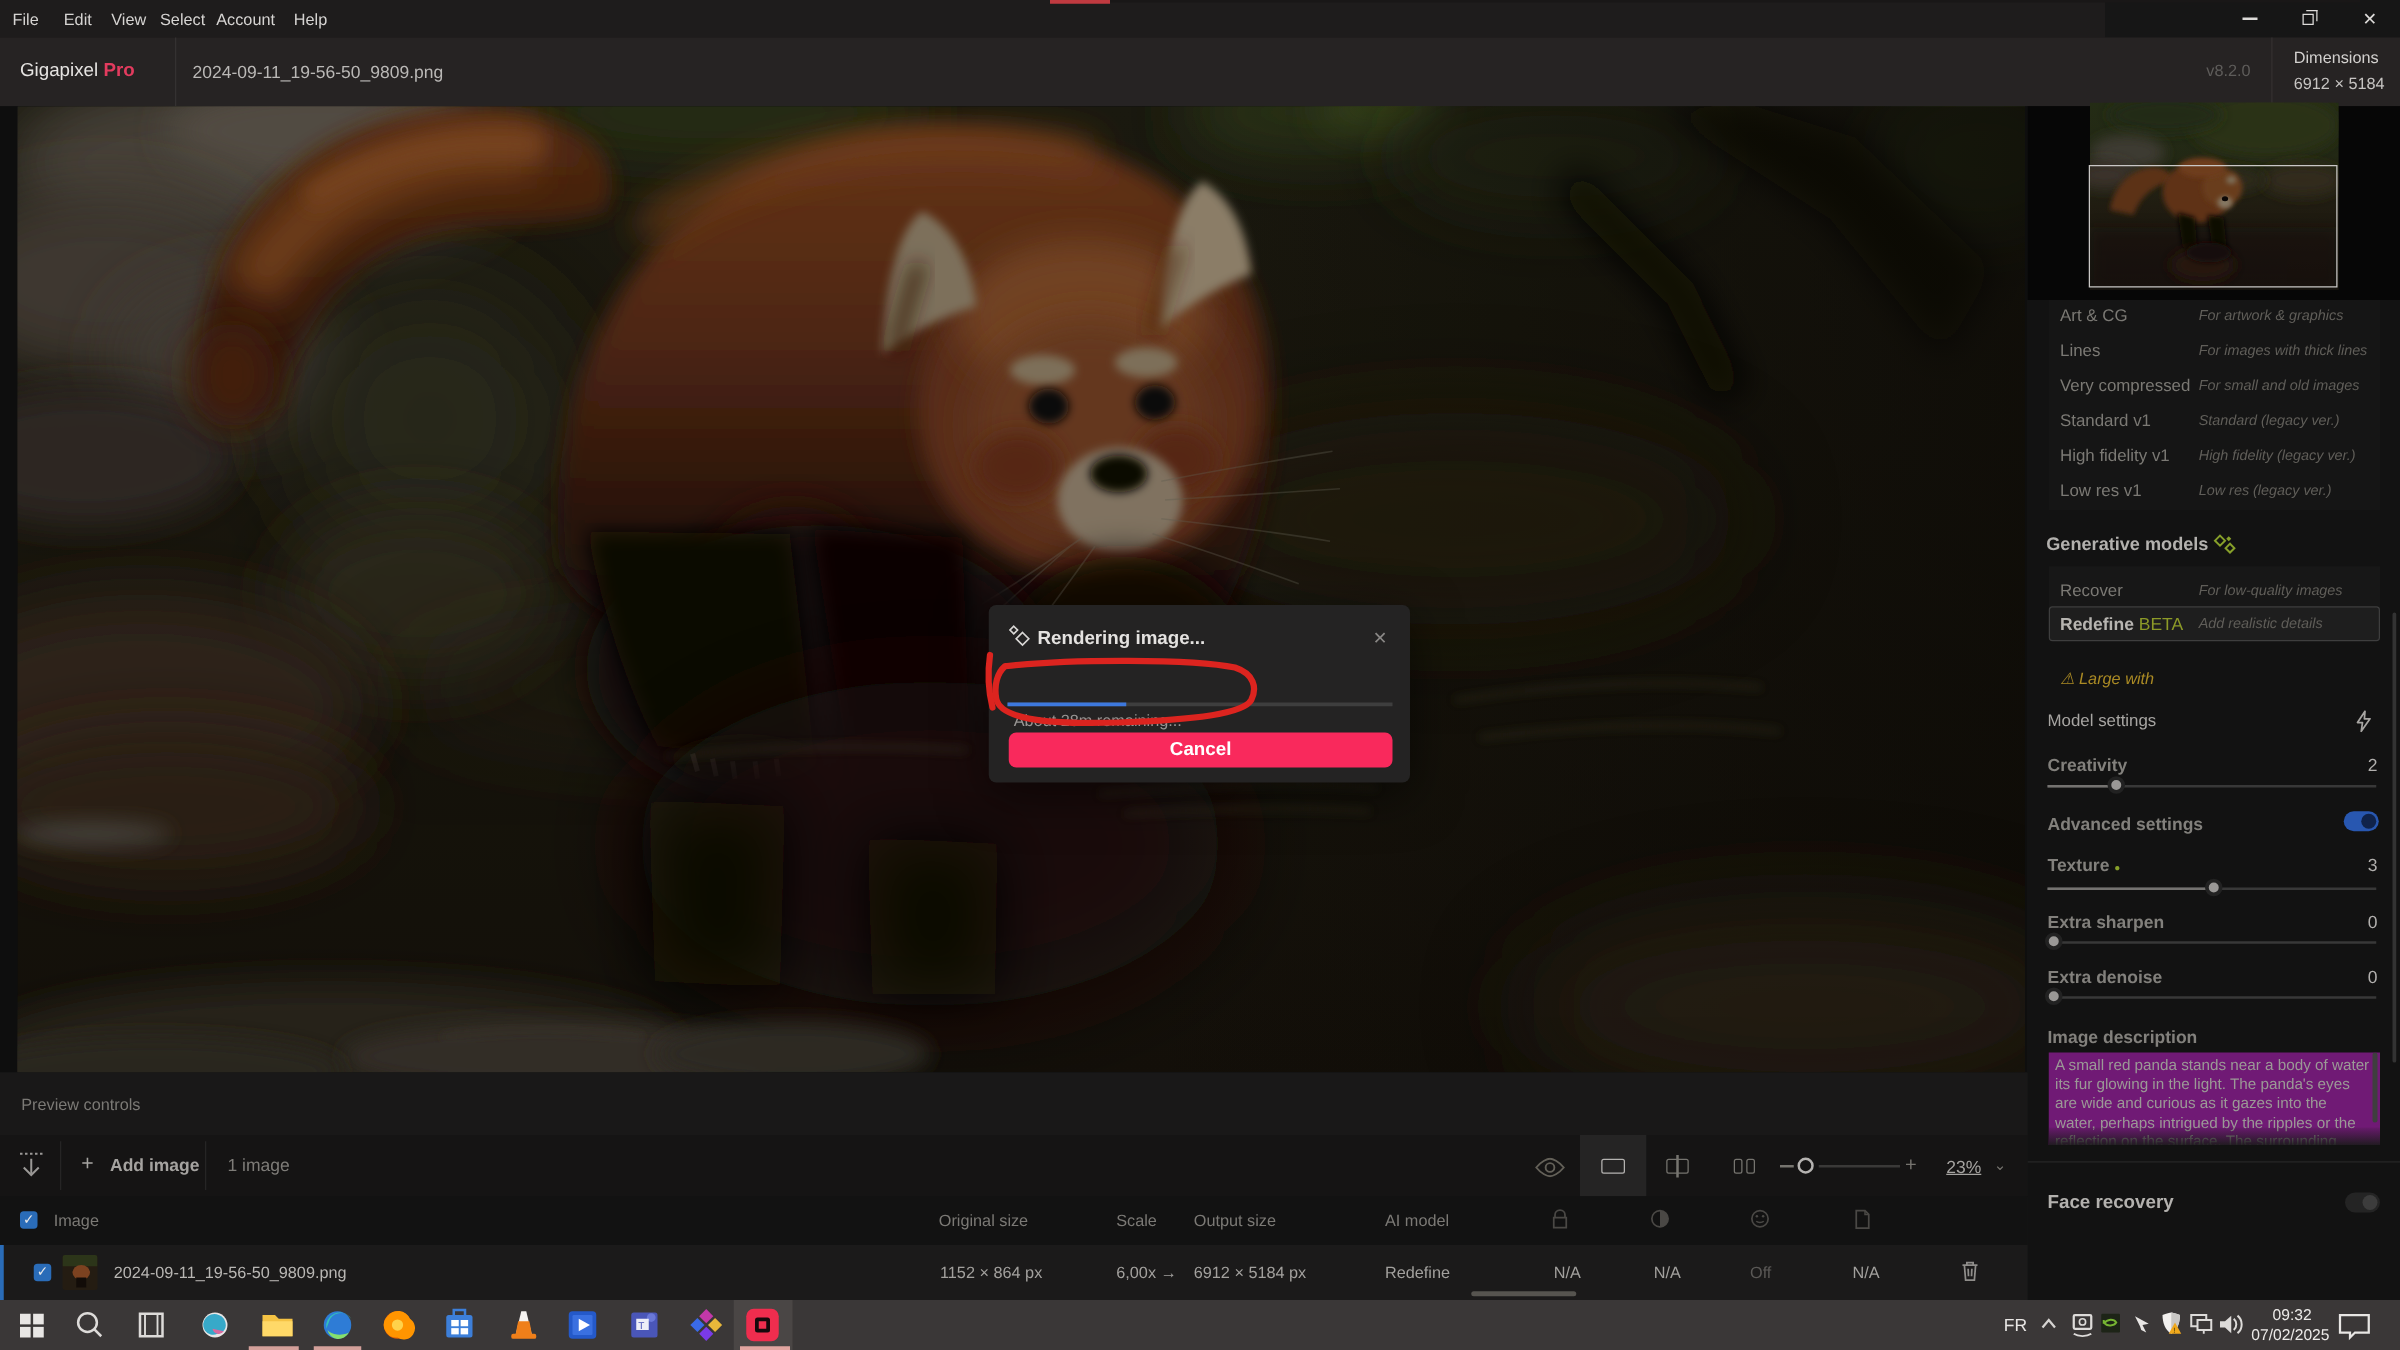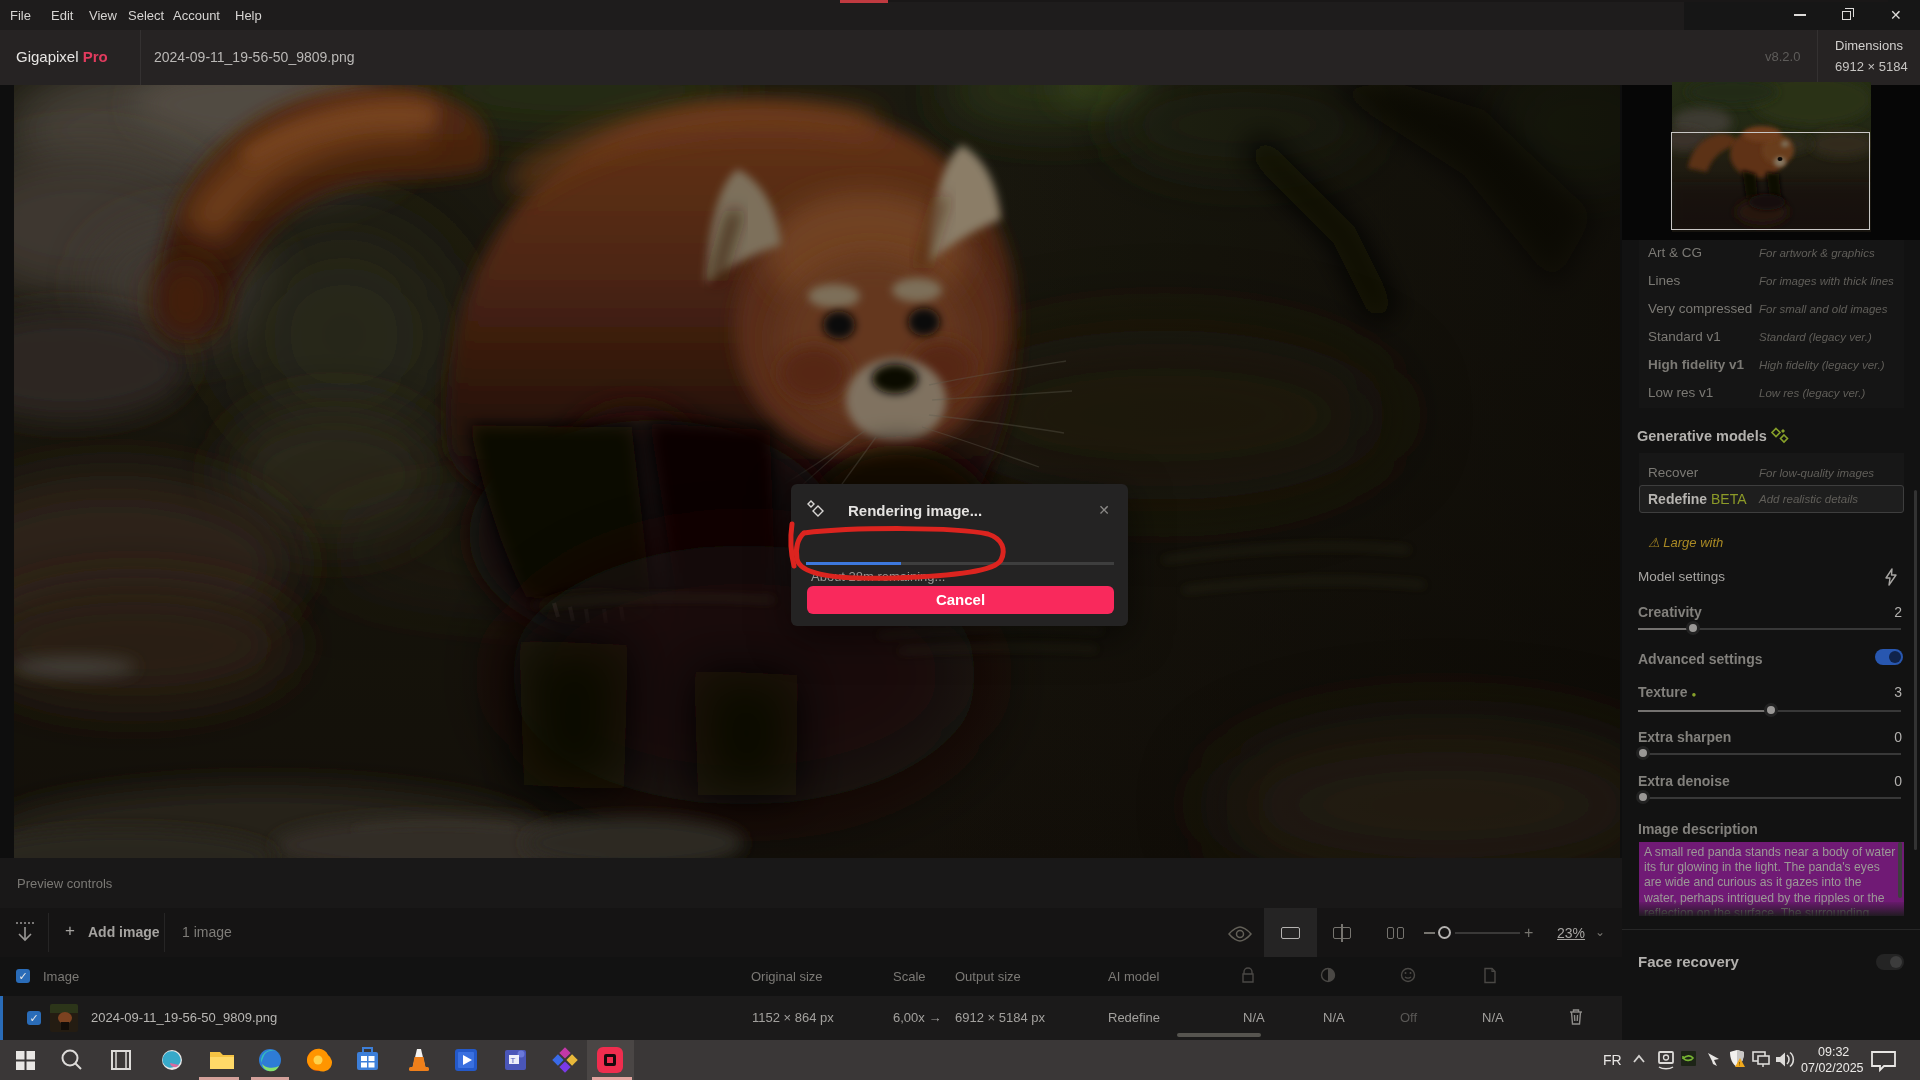--- a/index.html
+++ b/index.html
@@ -278,21 +278,21 @@
 
     <div style="position:absolute;left:17px;top:155px;width:265px;height:168px;background:#151515;"></div>
     <div class="srow-label" style="top:160px;">Art &amp; CG</div>
       <div class="srow-desc" style="top:162px;">For artwork &amp; graphics</div>
     <div class="srow-label" style="top:188px;">Lines</div>
       <div class="srow-desc" style="top:190px;">For images with thick lines</div>
     <div class="srow-label" style="top:216px;">Very compressed</div>
       <div class="srow-desc" style="top:218px;">For small and old images</div>
     <div class="srow-label" style="top:244px;">Standard v1</div>
       <div class="srow-desc" style="top:246px;">Standard (legacy ver.)</div>
-    <div class="srow-label" style="top:272px;font-weight:bold;">High fidelity v1</div>
+    <div class="srow-label" style="top:272px;">High fidelity v1</div>
       <div class="srow-desc" style="top:274px;">High fidelity (legacy ver.)</div>
     <div class="srow-label" style="top:300px;">Low res v1</div>
       <div class="srow-desc" style="top:302px;">Low res (legacy ver.)</div>
 
     <div style="position:absolute;left:15px;top:343px;font-size:14.5px;font-weight:bold;color:#b3b1ae;">Generative models</div>
     <svg style="position:absolute;left:148px;top:342px;" width="20" height="18" viewBox="0 0 20 18">
         <g fill="none" stroke="#87a02a" stroke-width="1.6">
           <path d="M 6,1.5 L 10,5.5 L 6,9.5 L 2,5.5 Z"></path>
           <path d="M 14,8 L 17.5,11.5 L 14,15 L 10.5,11.5 Z"></path>
         </g>
@@ -447,21 +447,21 @@
       </svg>
   </div>
 
   <div id="modal">
     <svg style="position:absolute;left:14px;top:15px;" width="22" height="22" viewBox="0 0 22 22">
         <g fill="none" stroke="#d8d6d4" stroke-width="1.4">
           <path d="M 6,2 L 9,5 L 6,8 L 3,5 Z"></path>
           <path d="M 13,7 L 18,12 L 13,17 L 8,12 Z"></path>
         </g>
       </svg>
-    <div style="position:absolute;left:39px;top:18px;color:#e4e2e0;font-size:15px;font-weight:bold;margin-left:18px;">Rendering image...</div>
+    <div style="position:absolute;left:39px;top:18px;color:#e4e2e0;font-size:15px;font-weight:bold;">Rendering image...</div>
     <div style="position:absolute;right:18px;top:18px;color:#8a8886;font-size:14px;">✕</div>
     <div style="position:absolute;left:20px;top:57px;color:#989694;font-size:13px;margin-top:28px;">About 28m remaining...</div>
     <div style="position:absolute;left:15px;top:78px;width:308px;height:3px;background:#3e3e3e;">
         <div style="position:absolute;left:0;top:0;width:95px;height:3px;background:#3d78dd;"></div>
       </div>
     <div id="cancelbtn">Cancel</div>
   </div>
 
   <svg class="abs" style="left:770px;top:500px;pointer-events:none;" width="260" height="110" viewBox="0 0 260 110">
     <path d="M 34,33 C 85,27 185,27 218,34 C 233,39 236,50 231,60 C 225,71 185,76 125,78 C 62,80 30,74 27,59 C 25,48 28,38 34,33" fill="none" stroke="#dc241f" stroke-width="5" stroke-linecap="round"></path>

